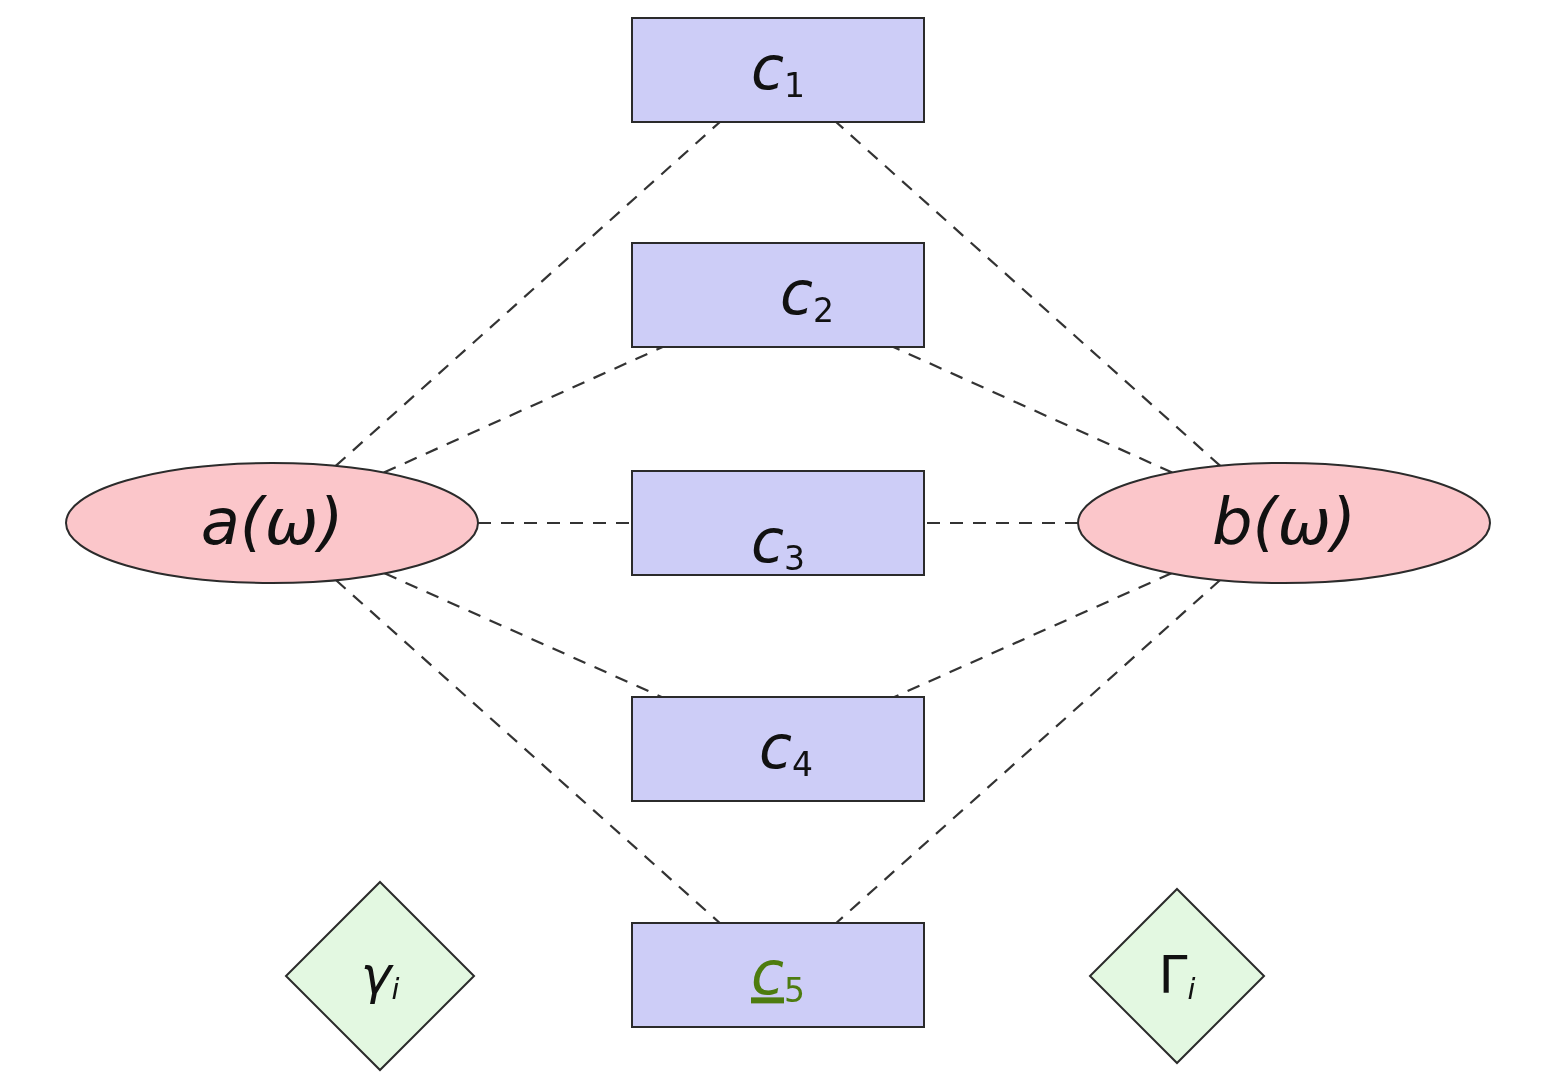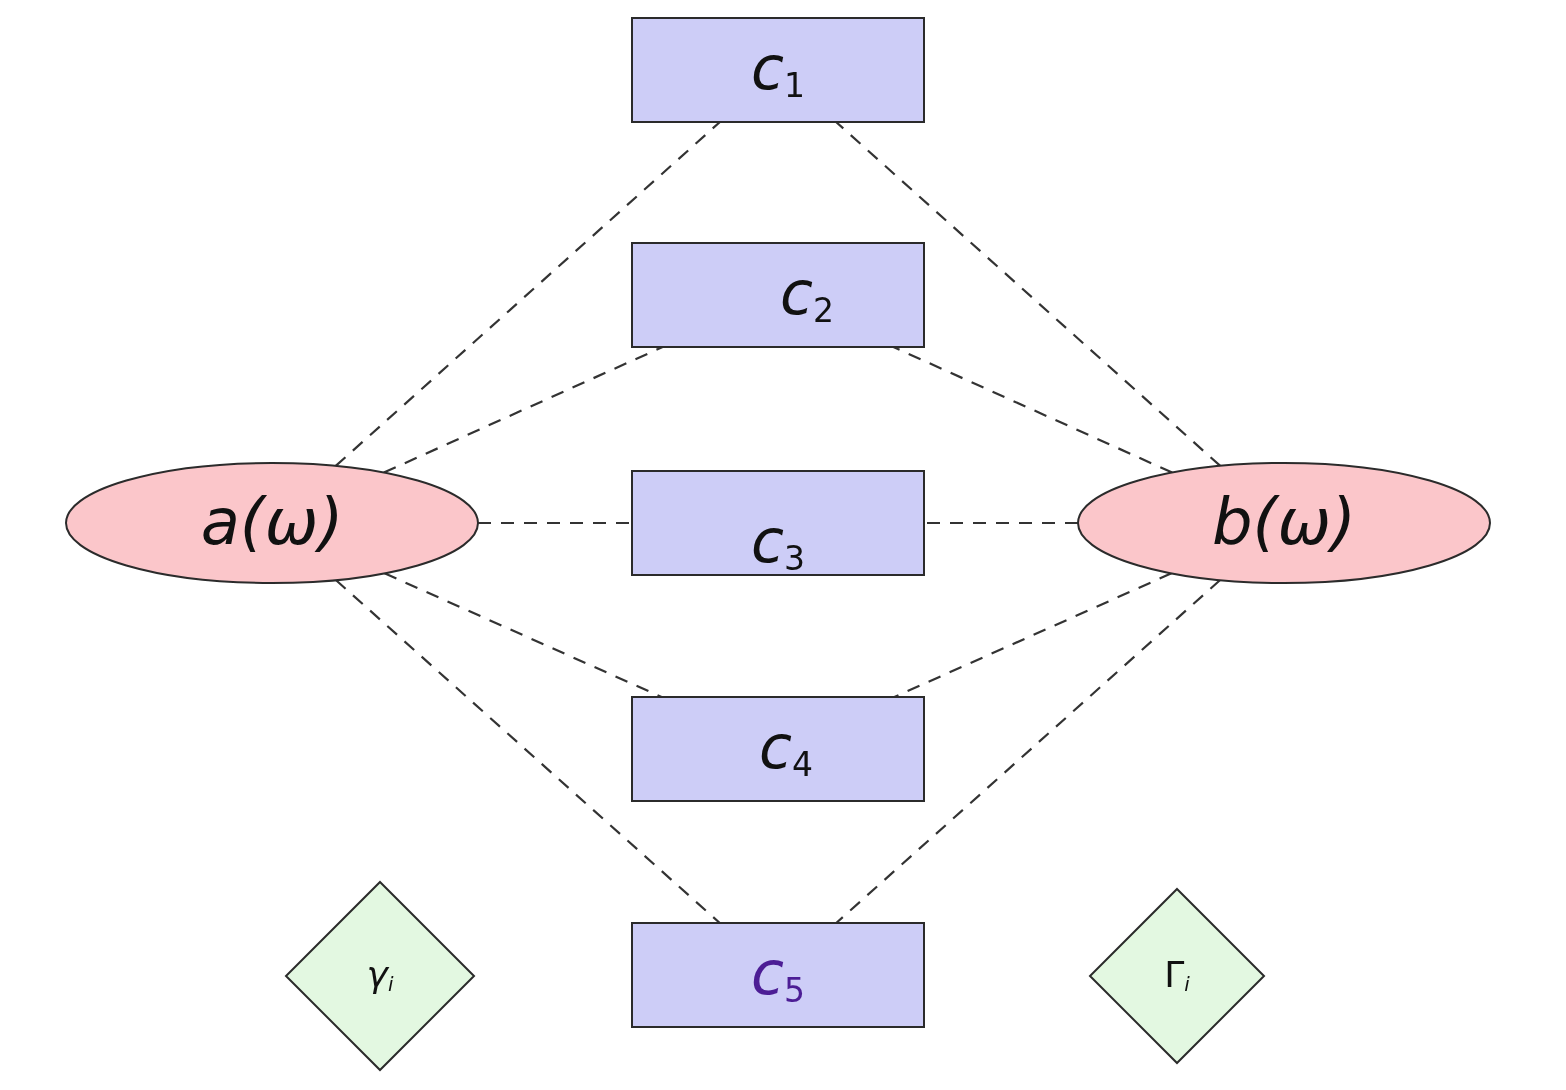--- a/index.html
+++ b/index.html
@@ -20,21 +20,21 @@
   .label {
     position: absolute;
     transform: translate(-50%, -50%);
     white-space: nowrap;
     color: #111111;
     line-height: 1;
     text-align: left;
   }
   .label-ellipse  { font-size: 64px; }
   .label-rect     { font-size: 60px; }
-  .label-diamond  { font-size: 36px; }
+  .label-diamond  { font-size: 52px; }
   .lm { font-style: italic; }
   .lm.up { font-style: normal; }
   .ls { font-size: 0.55em; font-style: normal; vertical-align: -0.22em; }
   .ls.it { font-style: italic; }
 </style>
 </head>
 <body>
 
 <div class="diagram">
 
@@ -63,17 +63,17 @@
         <polygon points="1177,889 1264,976 1177,1063 1090,976" fill="#e3f8e1" stroke="#2b2b2b" stroke-width="2"></polygon>
       </g>
   </svg>
 
   <div class="label label-ellipse" style="left: 272px; top: 523px; color: rgb(17, 17, 17);"><span class="lm">a(ω)</span><span class="ls"></span></div>
   <div class="label label-ellipse" style="left: 1284px; top: 523px; color: rgb(17, 17, 17);"><span class="lm">b(ω)</span><span class="ls"></span></div>
   <div class="label label-rect" style="left: 778px; top: 70px; color: rgb(17, 17, 17);"><span class="lm">c</span><span class="ls">1</span></div>
   <div class="label label-rect" style="left: 799px; top: 295px; color: rgb(17, 17, 17); margin-left: 8px;"><span class="lm">c</span><span class="ls">2</span></div>
   <div class="label label-rect" style="left: 778px; top: 523px; color: rgb(17, 17, 17); margin-top: 20px;"><span class="lm">c</span><span class="ls">3</span></div>
   <div class="label label-rect" style="left: 778px; top: 749px; color: rgb(17, 17, 17); margin-left: 8px;"><span class="lm">c</span><span class="ls">4</span></div>
-  <div class="label label-rect" style="left: 778px; top: 975px; color: #4c1d95;"><span class="lm">c</span><span class="ls">5</span></div>
+  <div class="label label-rect" style="left: 778px; top: 975px; color: #4d7c0f; text-decoration: underline;"><span class="lm">c</span><span class="ls">5</span></div>
   <div class="label label-diamond" style="left: 380px; top: 976px; color: rgb(17, 17, 17);"><span class="lm">γ</span><span class="ls it">i</span></div>
   <div class="label label-diamond" style="left: 1177px; top: 976px; color: rgb(17, 17, 17);"><span class="lm up">Γ</span><span class="ls it">i</span></div>
 
 </div>
 
 </body></html>

